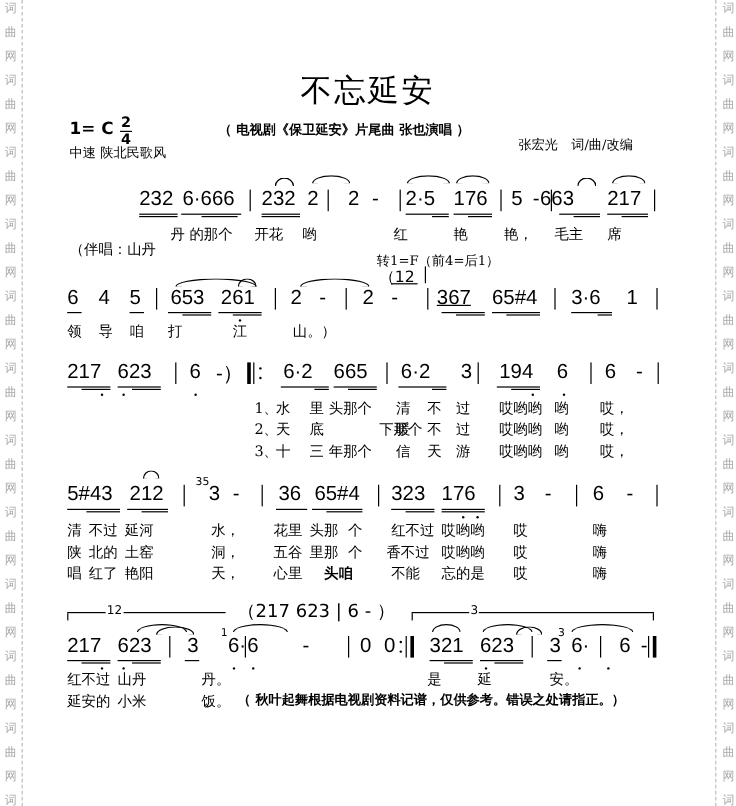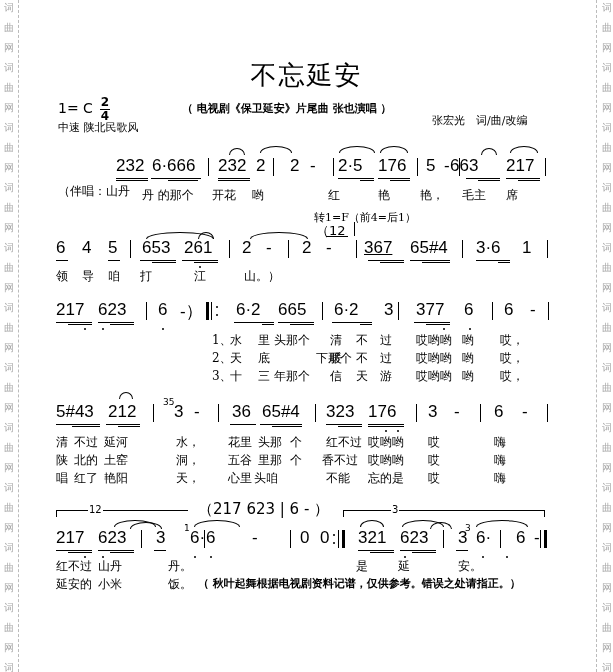--- a/index.html
+++ b/index.html
@@ -99,21 +99,21 @@
     <div class="wm" style="left: 600px; top: 538px;">词</div>
     <div class="wm" style="left: 600px; top: 558px;">曲</div>
     <div class="wm" style="left: 600px; top: 578px;">网</div>
     <div class="wm" style="left: 600px; top: 598px;">词</div>
     <div class="wm" style="left: 600px; top: 618px;">曲</div>
     <div class="wm" style="left: 600px; top: 638px;">网</div>
     <div class="wm" style="left: 600px; top: 658px;">词</div>
   </div>
 
 <div class="title">不忘延安</div>
-<div class="abs key" style="left:58px;top:100px;">1= C</div>
+<div class="abs key" style="left:58px;top:100px;font-weight:bold;">1= C</div>
 <div class="frac" style="left:100px;top:97px;">
   <div>2</div>
     <div class="bar"></div>
     <div>4</div>
 </div>
 <div class="abs sub bold" style="left:182px;top:101px;font-size:11px;">（ 电视剧《保卫延安》片尾曲 张也演唱 ）</div>
 <div class="abs small" style="left:58px;top:120px;">中速 陕北民歌风</div>
 <div class="abs small" style="left:432px;top:113px;">张宏光　词/曲/改编</div>
 
 <div>
@@ -150,21 +150,21 @@
   <div class="ul1" style="left:466px;top:178px;width:34px;"></div>
     <div class="ul1" style="left:478px;top:180px;width:22px;"></div>
   <div class="ul1" style="left:506px;top:178px;width:34px;"></div>
     <div class="ul1" style="left:518px;top:180px;width:22px;"></div>
   <div class="tie" style="left:229px;top:148px;width:14px;"></div>
   <div class="tie" style="left:260px;top:146px;width:30px;"></div>
   <div class="tie" style="left:339px;top:146px;width:34px;"></div>
   <div class="tie" style="left:380px;top:146px;width:26px;"></div>
   <div class="tie" style="left:481px;top:148px;width:14px;"></div>
   <div class="tie" style="left:510px;top:146px;width:26px;"></div>
-  <span class="lyr" style="left:58px;top:183px;">（伴唱：山丹</span>
+  <span class="lyr" style="left:58px;top:200px;">（伴唱：山丹</span>
   <span class="lyr" style="left:142px;top:187px;">丹 的那个</span>
   <span class="lyr" style="left:212px;top:187px;">开花</span>
   <span class="lyr" style="left:252px;top:187px;">哟</span>
   <span class="lyr" style="left:328px;top:187px;">红</span>
   <span class="lyr" style="left:378px;top:187px;">艳</span>
   <span class="lyr" style="left:420px;top:187px;">艳，</span>
   <span class="lyr" style="left:462px;top:187px;">毛主</span>
   <span class="lyr" style="left:506px;top:187px;">席</span>
 </div>
 
@@ -221,21 +221,21 @@
 <div>
   <div class="row" style="top:300px;">
     <span class="n" style="left:0px;">217</span>
     <span class="n" style="left:42px;">623</span>
     <span class="n" style="left:102px;">6</span>
     <span class="n" style="left:124px;">-）</span>
     <span class="n" style="left:180px;">6·2</span>
     <span class="n" style="left:222px;">665</span>
     <span class="n" style="left:278px;">6·2</span>
     <span class="n" style="left:328px;">3</span>
-    <span class="n" style="left:360px;">377</span>
+    <span class="n" style="left:360px;">194</span>
     <span class="n" style="left:408px;">6</span>
     <span class="n" style="left:448px;">6</span>
     <span class="n" style="left:474px;">-</span>
   </div>
   <div class="ul1" style="left:56px;top:322px;width:36px;"></div>
     <div class="ul1" style="left:68px;top:324px;width:24px;"></div>
   <div class="dot" style="left:84px;top:328px;"></div>
   <div class="ul1" style="left:98px;top:322px;width:36px;"></div>
     <div class="ul1" style="left:110px;top:324px;width:24px;"></div>
   <div class="dot" style="left:102px;top:328px;"></div>
@@ -354,21 +354,21 @@
     <span class="lyr" style="left:322px;top:452px;">香不过</span>
     <span class="lyr" style="left:368px;top:452px;">哎哟哟</span>
     <span class="lyr" style="left:428px;top:452px;">哎</span>
     <span class="lyr" style="left:494px;top:452px;">嗨</span>
 
     <span class="lyr" style="left:56px;top:470px;">唱</span>
     <span class="lyr" style="left:74px;top:470px;">红了</span>
     <span class="lyr" style="left:104px;top:470px;">艳阳</span>
     <span class="lyr" style="left:176px;top:470px;">天，</span>
     <span class="lyr" style="left:228px;top:470px;">心里</span>
-    <span class="lyr" style="left:254px;top:470px;">头咱</span>
+    <span class="lyr" style="left:270px;top:470px;font-weight:bold;">头咱</span>
     <span class="lyr" style="left:326px;top:470px;">不能</span>
     <span class="lyr" style="left:368px;top:470px;">忘的是</span>
     <span class="lyr" style="left:428px;top:470px;">哎</span>
     <span class="lyr" style="left:494px;top:470px;">嗨</span>
   </div>
 </div>
 
 <div>
   <div class="bracket" style="left:56px;top:510px;width:132px;">
     <span class="blabel" style="left:32px;">12</span>

